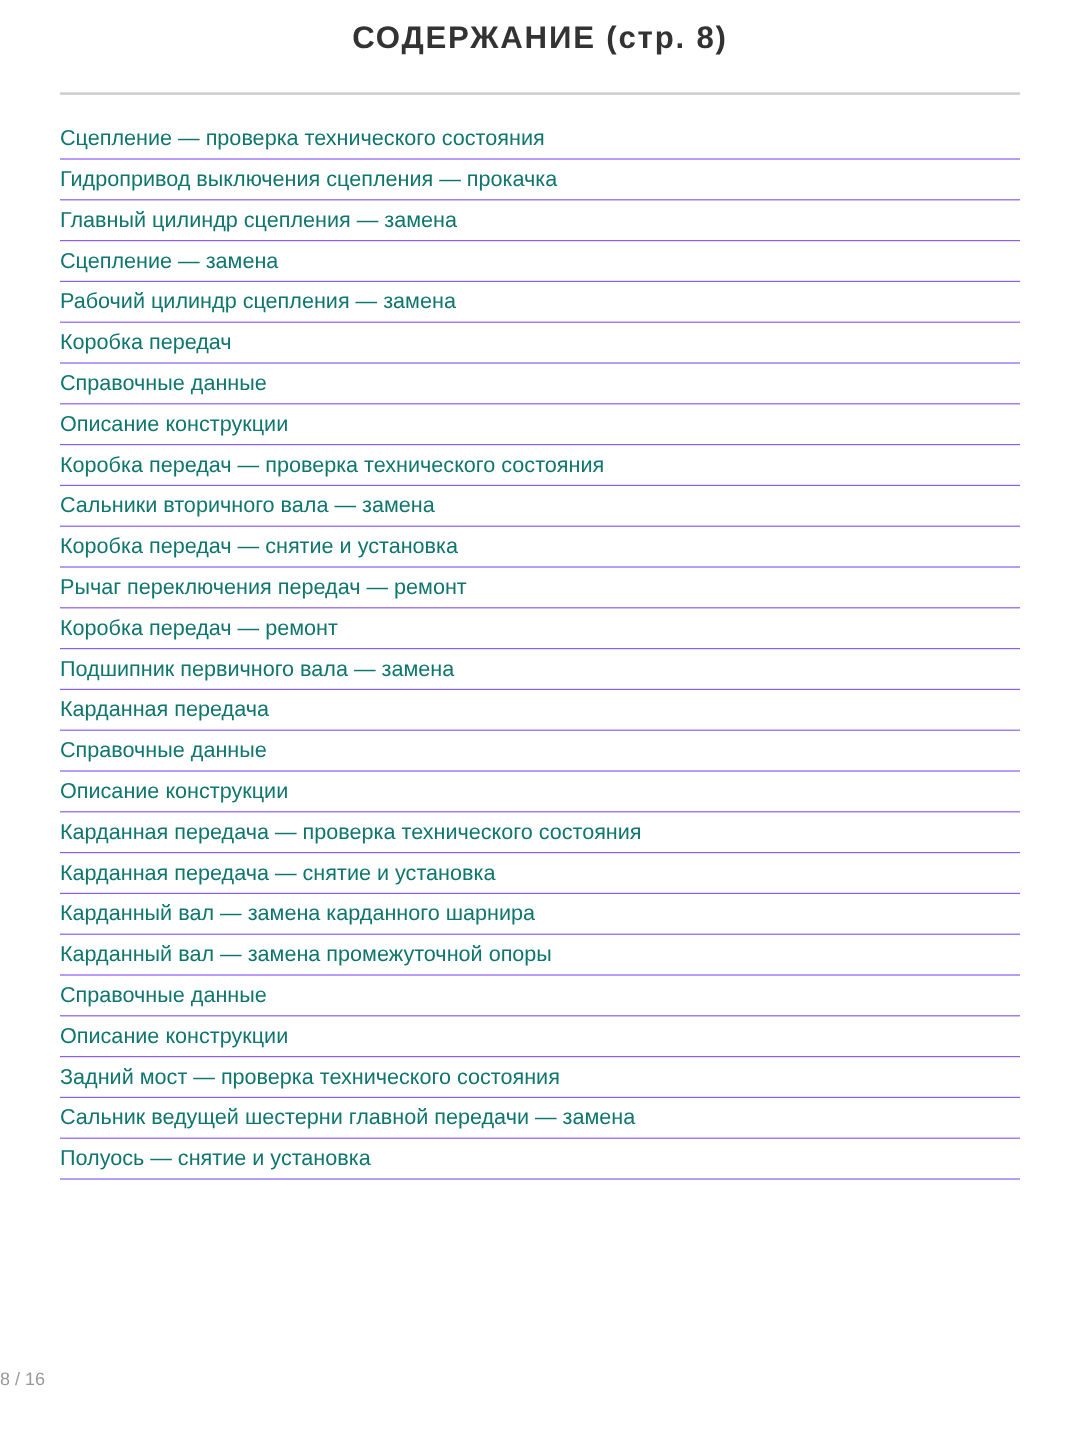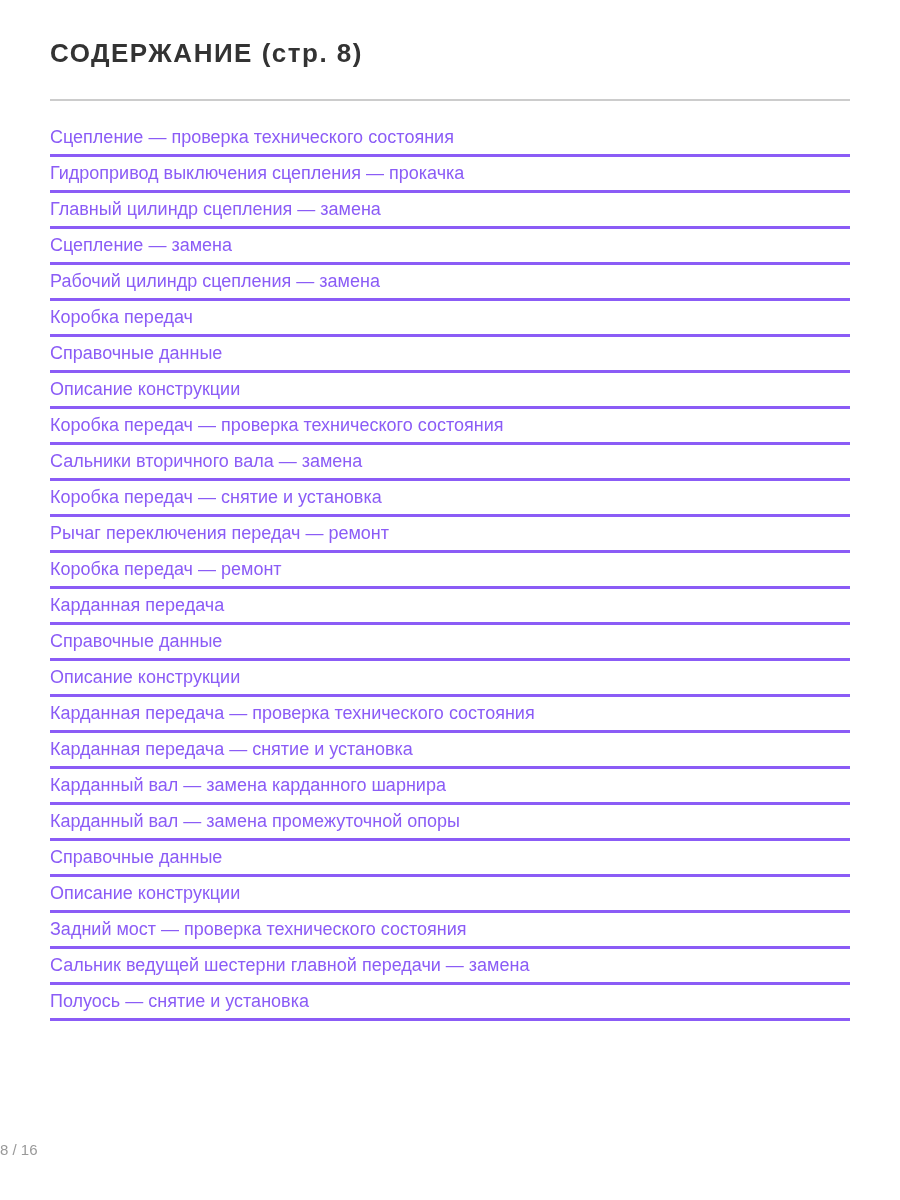--- a/index.html
+++ b/index.html
@@ -16,22 +16,22 @@
   }
   .page {
     box-sizing: border-box;
     width: 900px;
     height: 1200px;
     padding: 0 50px;
     position: relative;
   }
   .title {
     margin: 0;
-    padding-top: 38px;
-    text-align: left;
+    padding-top: 16px;
+    text-align: center;
     font-size: 26px;
     line-height: 30px;
     font-weight: bold;
     letter-spacing: 1.5px;
     color: #333333;
   }
   .top-divider {
     margin-top: 31px;
     border: none;
     border-top: 2px solid #cccccc;
@@ -39,22 +39,22 @@
   }
   .toc-list {
     list-style: none;
     margin: 20px 0 0 0;
     padding: 0;
   }
   .toc-item {
     height: 33px;
     line-height: 33px;
     font-size: 18px;
-    color: #8b5cf6;
-    border-bottom: 3px solid #8b5cf6;
+    color: #0f766e;
+    border-bottom: 1px solid #8b5cf6;
     white-space: nowrap;
     overflow: hidden;
     cursor: default;
   }
   .footer {
     position: absolute;
     left: 0;
     right: 0;
     bottom: 42px;
     text-align: left;
@@ -77,20 +77,21 @@
       <li class="toc-item">Сцепление — замена</li>
       <li class="toc-item">Рабочий цилиндр сцепления — замена</li>
       <li class="toc-item">Коробка передач</li>
       <li class="toc-item">Справочные данные</li>
       <li class="toc-item">Описание конструкции</li>
       <li class="toc-item">Коробка передач — проверка технического состояния</li>
       <li class="toc-item">Сальники вторичного вала — замена</li>
       <li class="toc-item">Коробка передач — снятие и установка</li>
       <li class="toc-item">Рычаг переключения передач — ремонт</li>
       <li class="toc-item">Коробка передач — ремонт</li>
+      <li class="toc-item">Подшипник первичного вала — замена</li>
       <li class="toc-item">Карданная передача</li>
       <li class="toc-item">Справочные данные</li>
       <li class="toc-item">Описание конструкции</li>
       <li class="toc-item">Карданная передача — проверка технического состояния</li>
       <li class="toc-item">Карданная передача — снятие и установка</li>
       <li class="toc-item">Карданный вал — замена карданного шарнира</li>
       <li class="toc-item">Карданный вал — замена промежуточной опоры</li>
       <li class="toc-item">Справочные данные</li>
       <li class="toc-item">Описание конструкции</li>
       <li class="toc-item">Задний мост — проверка технического состояния</li>

